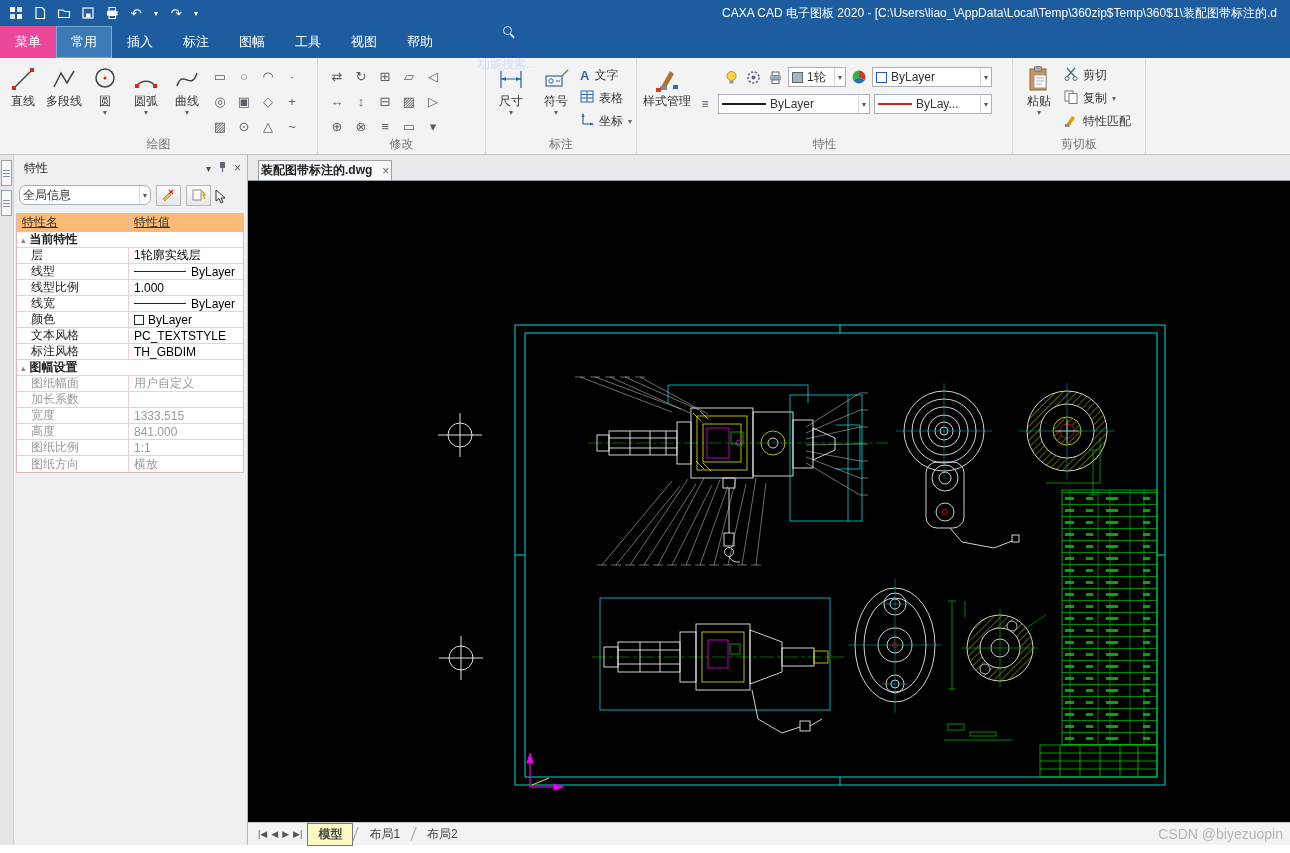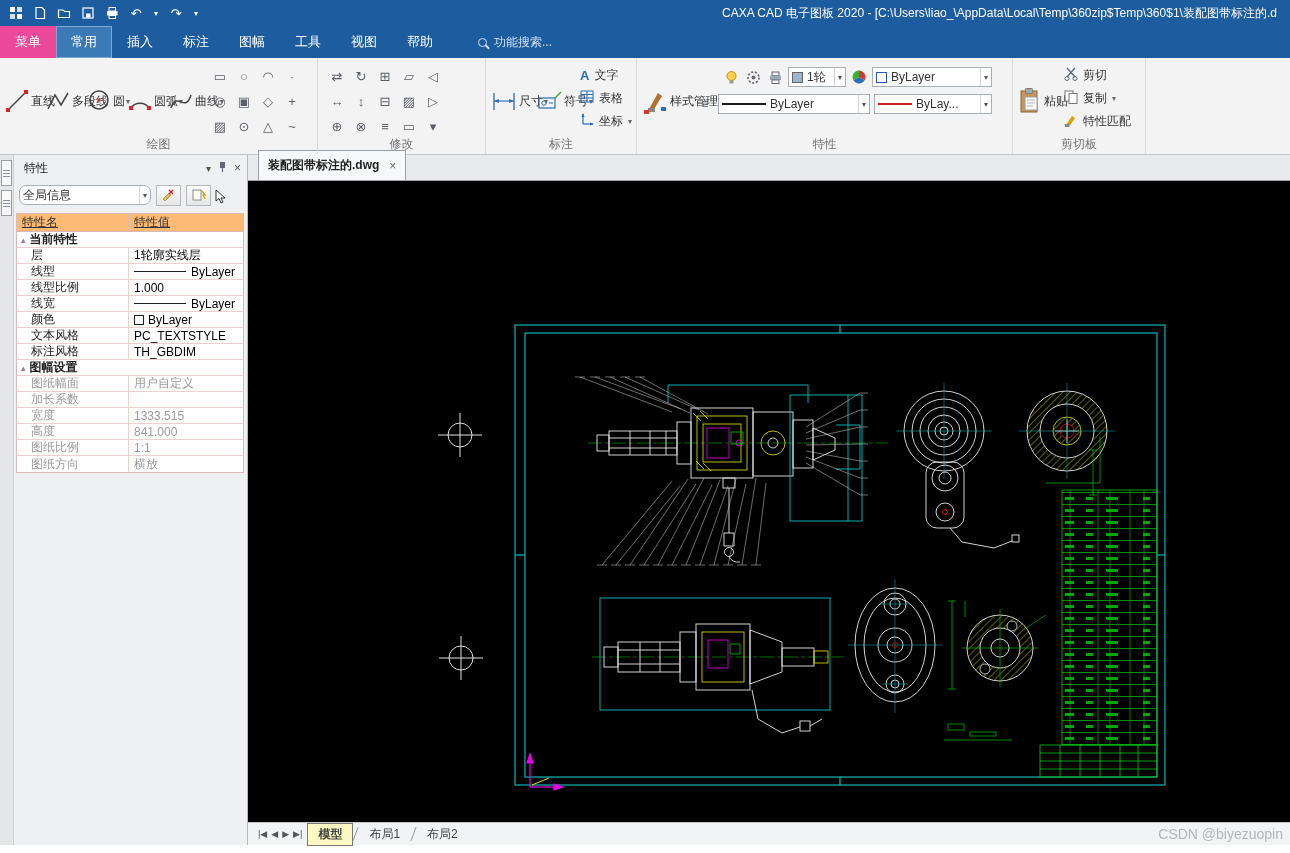--- a/index.html
+++ b/index.html
@@ -11,29 +11,29 @@
   .titlebar { height:26px; background:#1d5c9e; display:flex; align-items:center; padding:0 8px; gap:8px; position:relative; }
   .qat { display:flex; gap:8px; align-items:center; }
   .ticon { width:16px; height:16px; display:flex; align-items:center; justify-content:center; color:#fff; font-size:13px; }
   .win-title { position:absolute; left:722px; top:5px; color:#fff; font-size:12px; white-space:nowrap; overflow:hidden; width:568px; }
 
   
   .tabrow { height:32px; background:#1d5c9e; display:flex; align-items:stretch; color:#fff; }
   .mtab { padding:0 15px; display:flex; align-items:center; font-size:13px; }
   .mtab.menu-root { background:#ec4899; }
   .mtab.active { background:#3b7ab6; box-shadow:inset 0 0 0 1px #79aad6; }
-  .search-box { display:flex; align-items:center; gap:7px; margin-left:30px; color:#cfe2f4; font-size:12px; }
+  .search-box { display:flex; align-items:center; gap:21px; margin-left:30px; color:#cfe2f4; font-size:12px;flex-direction:column; }
   .mag { width:9px; height:9px; border:1.5px solid #cfe2f4; border-radius:50%; position:relative; flex:0 0 9px; }
   .mag::after { content:""; position:absolute; width:5px; height:1.5px; background:#cfe2f4; transform:rotate(45deg); right:-4px; bottom:-2px; }
 
   
   .ribbon { height:97px; background:#f3f3f3; display:flex; border-bottom:1px solid #c4c4c4; }
   .rgroup { position:relative; border-right:1px solid #dadada; padding:2px 4px 16px 4px; display:flex; gap:3px; }
   .rlabel { position:absolute; bottom:1px; left:0; right:0; text-align:center; font-size:12px; color:#737373; }
-  .bigbtn { width:38px; display:flex; flex-direction:row; align-items:center; gap:1px; font-size:12px; color:#333; padding-top:4px; }
+  .bigbtn { width:38px; display:flex; flex-direction:column; align-items:center; gap:1px; font-size:12px; color:#333; padding-top:4px; }
   .bicon { height:30px; display:flex; align-items:center; justify-content:center; }
   .blabel { line-height:13px; white-space:nowrap; }
   .dd-small { font-size:8px; color:#666; line-height:7px; }
   .toolgrid { display:grid; grid-auto-flow:column; grid-template-rows:repeat(3,25px); column-gap:2px; padding-top:4px; color:#5a5e66; }
   .tool { width:22px; display:flex; align-items:center; justify-content:center; font-size:13px; }
   .stack { display:flex; flex-direction:column; gap:5px; padding-top:6px; font-size:12px; color:#333; }
   .srow { display:flex; align-items:center; gap:5px; height:18px; white-space:nowrap; }
   .props-right { display:flex; flex-direction:column; gap:7px; padding-top:7px; }
   .prowr { display:flex; align-items:center; gap:4px;justify-content:flex-end; }
   .combo { height:20px; background:#fff; border:1px solid #a9b0b8; display:flex; align-items:center; gap:4px; padding:0 3px; font-size:12px; color:#333; }
@@ -64,21 +64,21 @@
   .pval { flex:1; padding-left:5px; display:flex; align-items:center; gap:4px; white-space:nowrap; overflow:hidden; }
   .prow.sec .pname { font-weight:bold; padding-left:4px; width:100%; border-right:none; gap:4px; }
   .secarrow { color:#888; font-size:9px; }
   .prow.dim .pname, .prow.dim .pval { color:#9a9a9a; }
   .lineswatch { width:52px; height:0; border-top:1px solid #222; }
   .vright { margin-left:auto; padding-right:8px; }
   .colorswatch { width:10px; height:10px; border:1px solid #222; background:#fff; }
 
   .doc-area { flex:1; display:flex; flex-direction:column; }
   .doc-tabbar { height:26px; background:#e8eaec; border-bottom:1px solid #9aa0a6; display:flex; align-items:flex-end; padding-left:10px; }
-  .doc-tab { height:30px; background:#f7f8f9; border:1px solid #9aa0a6; border-bottom:none; display:flex; align-items:center; gap:10px; padding:0 9px; font-size:12px; color:#222; font-weight:bold; }
+  .doc-tab { height:20px; background:#f7f8f9; border:1px solid #9aa0a6; border-bottom:none; display:flex; align-items:center; gap:10px; padding:0 2px; font-size:12px; color:#222; font-weight:bold; }
   .doc-close { color:#666; font-weight:normal; }
   .canvas { position:relative; height:641px; background:#000; overflow:hidden; }
   .canvas-statusbar { height:23px; background:#f2f3f4; border-top:1px solid #c6c6c6; display:flex; align-items:center; padding-left:5px; font-size:12px; color:#444; position:relative; }
   .nav { display:flex; gap:4px; padding:0 5px; color:#555; font-size:9px; align-items:center; }
   .mtab2 { padding:2px 10px; border:1px solid transparent; }
   .mtab2.active { background:#fef9c3; border-color:#777; font-weight:bold; }
   .tabsep { width:1px; background:#999; transform:skewX(-20deg); height:14px; margin:0 2px; }
   .watermark { position:absolute; right:7px; top:3px; color:#b5b5b5; font-size:14px; }
   .bottom-strip { height:8px; background:#fff; }
 

